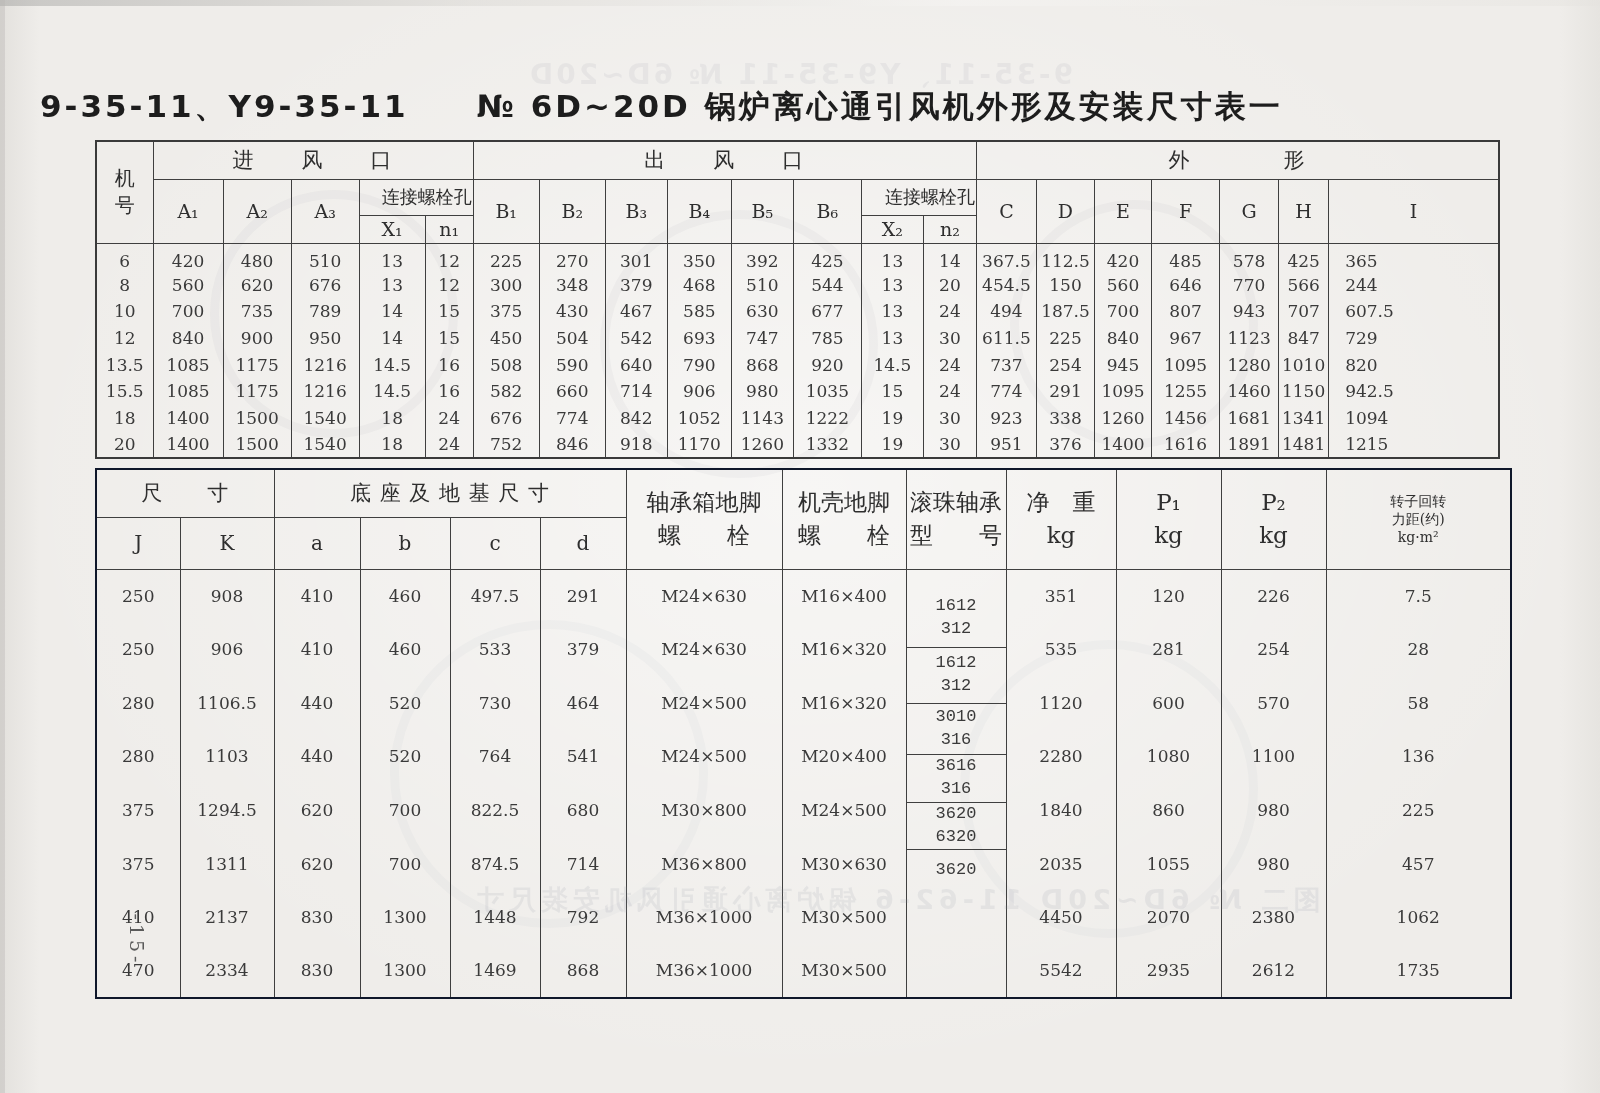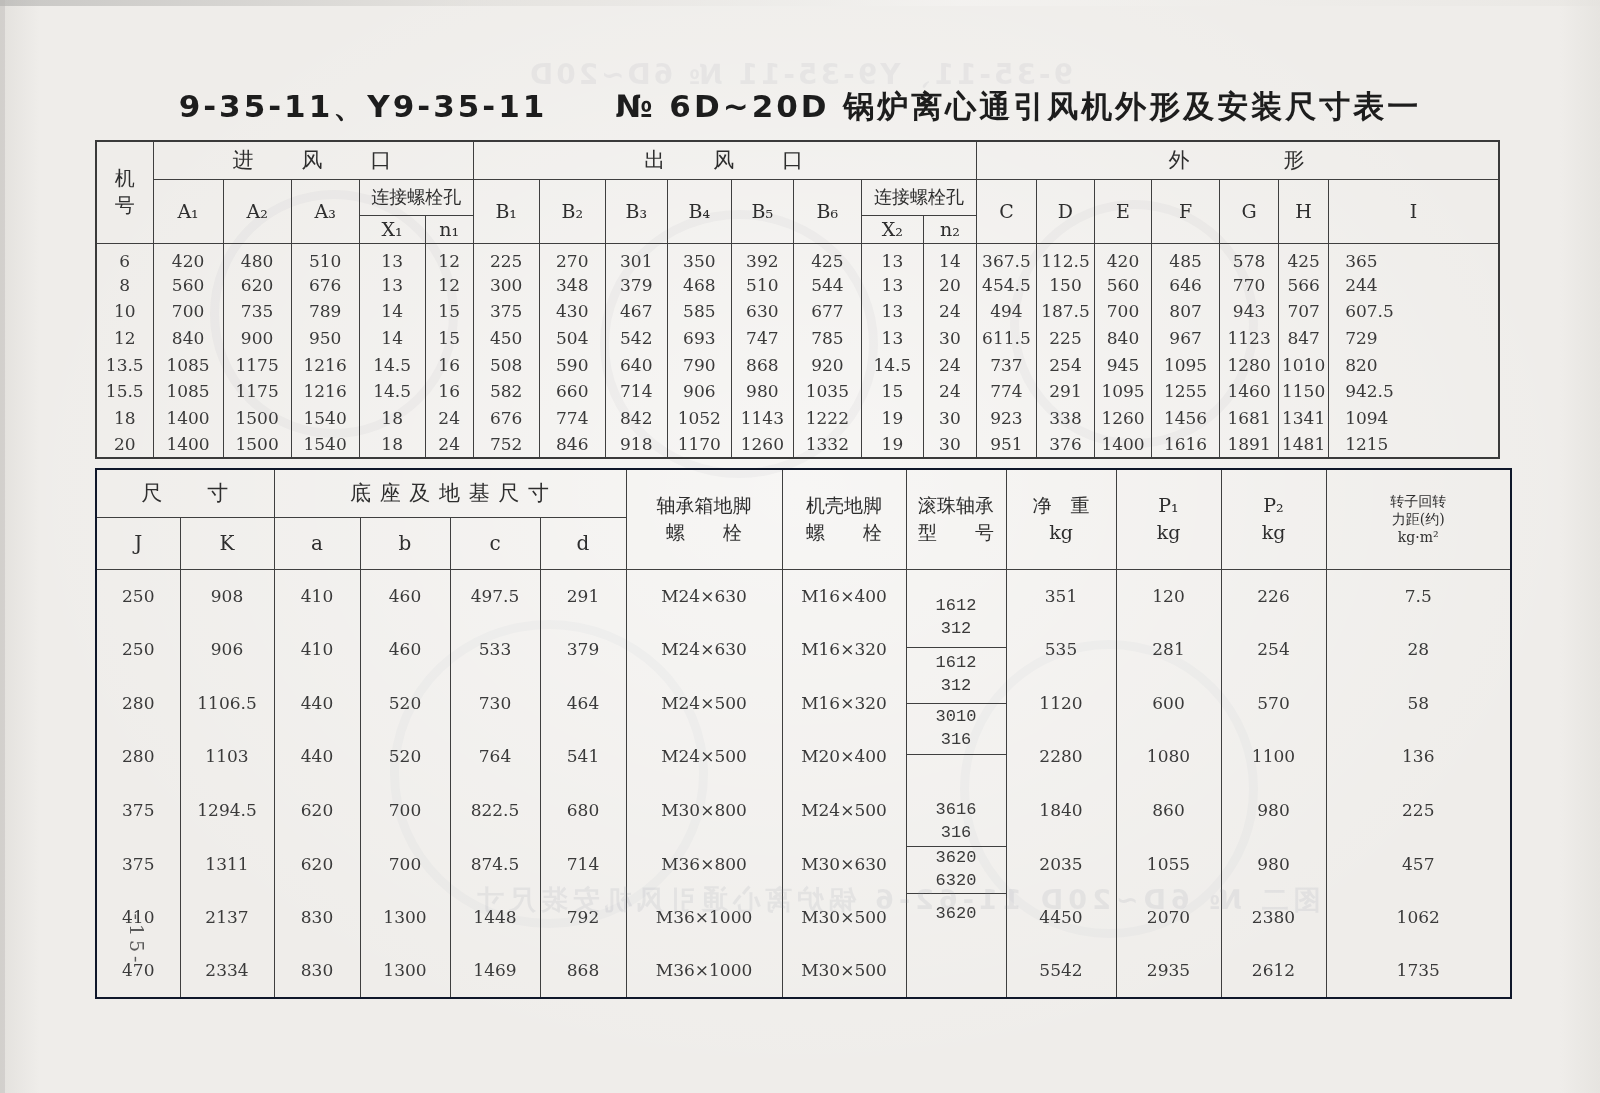--- a/index.html
+++ b/index.html
@@ -10,62 +10,62 @@
       linear-gradient(90deg, #e3e1dd 0, #efedea 40px, #efedea 1560px, #e6e4e0 1600px),
       #efedea;
     font-family:"DejaVu Serif","DejaVu Sans",serif;
     color:#3d3d3d;
   }
   
   .scan-edge-top{position:absolute;left:0;top:0;width:1600px;height:6px;background:linear-gradient(90deg,#9a9a98,#d8d6d2 30%,#f7f6f4 60%,#e4e2de);opacity:.45;}
   .scan-edge-left{position:absolute;left:0;top:0;width:5px;height:1093px;background:#b9b7b4;opacity:.4;}
 
   .title{
-    position:absolute;left:40px;top:86px;width:1520px;text-align:center;
+    position:absolute;left:40px;top:86px;width:1520px;text-align:left;
     font-family:"DejaVu Sans","Liberation Sans",sans-serif;
     font-weight:bold;font-size:31px;letter-spacing:3px;color:#1d1d1d;
     white-space:nowrap;
   }
 
   table{border-collapse:collapse;table-layout:fixed;position:absolute;background:transparent;}
   th,td{overflow:hidden;}
   th{font-weight:normal;color:#2e2e2e;text-align:center;vertical-align:middle;white-space:pre-line;}
   td{text-align:center;vertical-align:middle;font-size:17px;color:#3a3a3a;white-space:pre-line;}
 
   
   .t1{left:95px;top:140px;width:1405px;border:2px solid #3a3a3a;}
   .t1 th{border:1.4px solid #3f3f3f;font-size:20px;}
   .t1 .grp{font-size:21px;letter-spacing:2px;}
-  .t1 .bolt{font-size:18px;letter-spacing:0;}
+  .t1 .bolt{font-size:18px;letter-spacing:0;text-align:right;}
   .t1 .sub{font-size:19px;}
   .t1 thead tr.h1{height:38px;}
   .t1 thead tr.h2{height:36px;}
   .t1 thead tr.h3{height:28px;}
   .t1 tbody tr{height:26.6px;}
   .t1 tbody td{border-left:1.4px solid #3f3f3f;border-right:1.4px solid #3f3f3f;}
   .t1 tbody tr.first td{padding-top:7px;}
   .t1 td.coli{text-align:left;padding-left:16px;}
 
   
   .t2{left:95px;top:468px;width:1405px;border:2px solid #0f172a;}
   .t2 th{border:1.4px solid #3f3f3f;font-size:20px;}
   .t2 .grp{font-size:21px;letter-spacing:1px;}
-  .t2 .multi{font-size:19px;line-height:1.45;margin-left:23px;}
+  .t2 .multi{font-size:23px;line-height:1.45;margin-left:23px;}
   .t2 .last{font-size:14px;line-height:1.3;}
   .t2 thead tr.h1{height:48px;}
   .t2 thead tr.h2{height:52px;}
   .t2 tbody tr{height:48.4px;}
   .t2 tbody td{border-left:1.4px solid #3f3f3f;border-right:1.4px solid #3f3f3f;}
   .t2 td.bearing{padding:0;vertical-align:top;}
   .bcells{display:flex;flex-direction:column;width:100%;height:387px;}
   .bcell{display:flex;align-items:center;justify-content:center;border-bottom:1.4px solid #3f3f3f;font-size:17px;line-height:1.35;white-space:pre-line;font-family:Liberation Mono, monospace;}
   .bcell:nth-child(1){height:57px;}
   .bcell:nth-child(2){height:55px;}
   .bcell:nth-child(3){height:50px;}
-  .bcell:nth-child(4){height:47px;margin-top:44px;}
+  .bcell:nth-child(4){height:47px;}
   .bcell:nth-child(5){height:46px;}
   .bcell:nth-child(6){flex:1;border-bottom:none;align-items:flex-start;padding-top:9px;}
 
   .pagenum{
     position:absolute;left:28px;top:880px;width:120px;
     transform:rotate(90deg);transform-origin:60px 60px;
     font-size:19px;color:#5a5a5a;letter-spacing:4px;text-align:center;
   }
 
   

